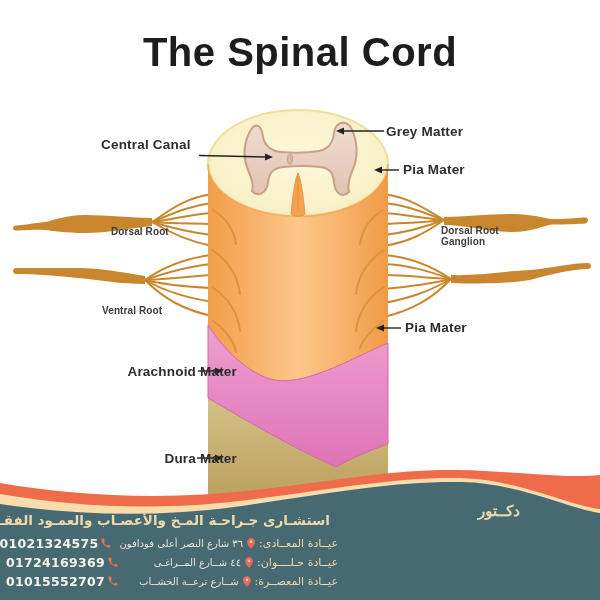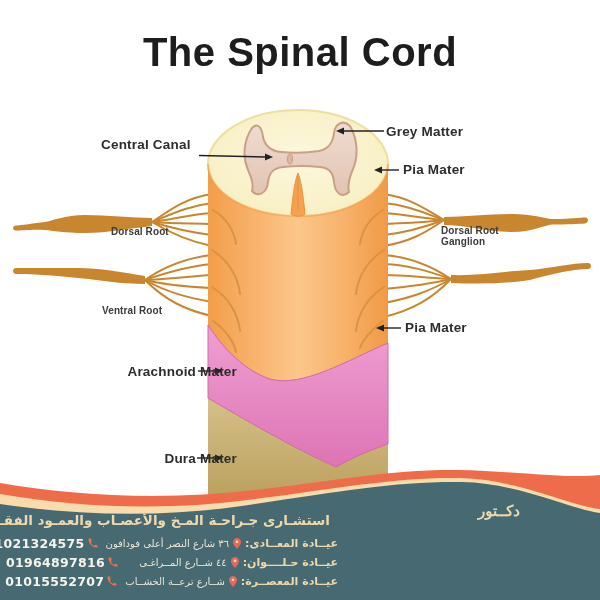--- a/index.html
+++ b/index.html
@@ -30,21 +30,21 @@
   }
   .specialty{
     font-size:13.5px;font-weight:700;color:var(--c-foot-cream);
     text-align:right;margin:0 10px 6px 0;white-space:nowrap;
   }
   .clinic-row{
     display:flex;align-items:center;justify-content:space-between;
     height:18px;margin:0 2px 1px 0;
   }
   .clinic-right{display:flex;align-items:center;gap:4px;}
-  .clinic-name{font-size:11px;font-weight:700;color:var(--c-foot-cream);white-space:nowrap;}
+  .clinic-name{font-size:11px;font-weight:400;color:var(--c-foot-cream);white-space:nowrap;}
   .clinic-address{font-size:10px;color:#e9e3d6;white-space:nowrap;margin-left:8px;}
   .phone-wrap{display:flex;align-items:center;gap:3px;direction:ltr;}
   .phone-number{font-size:12.5px;font-weight:700;color:#f7f3ea;letter-spacing:.3px;}
   .pin-icon,.phone-icon{display:inline-flex;align-items:center;}
   .doctor-block{
     position:absolute;right:6px;top:502px;width:280px;text-align:center;
     direction:rtl;font-family:Liberation Sans, sans-serif;z-index:5;
   }
   .doctor-title{font-size:15px;font-weight:700;color:var(--c-foot-cream);}
   .doctor-name{
@@ -237,21 +237,21 @@
         <span class="clinic-name">عيــادة حـلــــوان:</span>
         <span class="pin-icon">
           <svg width="8" height="11" viewBox="0 0 14 19">
               <path fill="#e5685a" d="M7,0C3.1,0,0,3.1,0,7c0,5.2,7,12,7,12s7-6.8,7-12C14,3.1,10.9,0,7,0z"></path>
               <circle cx="7" cy="6.6" r="2.4" fill="#f8dcab"></circle>
             </svg>
         </span>
         <span class="clinic-address">٤٤ شــارع المــراغـى</span>
       </span>
       <span class="phone-wrap">
-        <span class="phone-number">01964897816</span>
+        <span class="phone-number">01724169369</span>
         <span class="phone-icon">
           <svg width="10" height="10" viewBox="0 0 21 21">
               <path fill="#e8734f" d="M6.6,10.8c1.3,2.5,3.4,4.6,5.9,5.9l2-2c0.3-0.3,0.7-0.4,1-0.2c1.1,0.4,2.3,0.6,3.5,0.6c0.6,0,1,0.4,1,1V19c0,0.6-0.4,1-1,1C9.4,20,1,11.6,1,2c0-0.6,0.4-1,1-1h3.9c0.6,0,1,0.4,1,1c0,1.2,0.2,2.4,0.6,3.5c0.1,0.3,0.1,0.7-0.2,1L6.6,10.8z"></path>
             </svg>
         </span>
       </span>
     </div>
 
     <div class="clinic-row">
       <span class="clinic-right">

